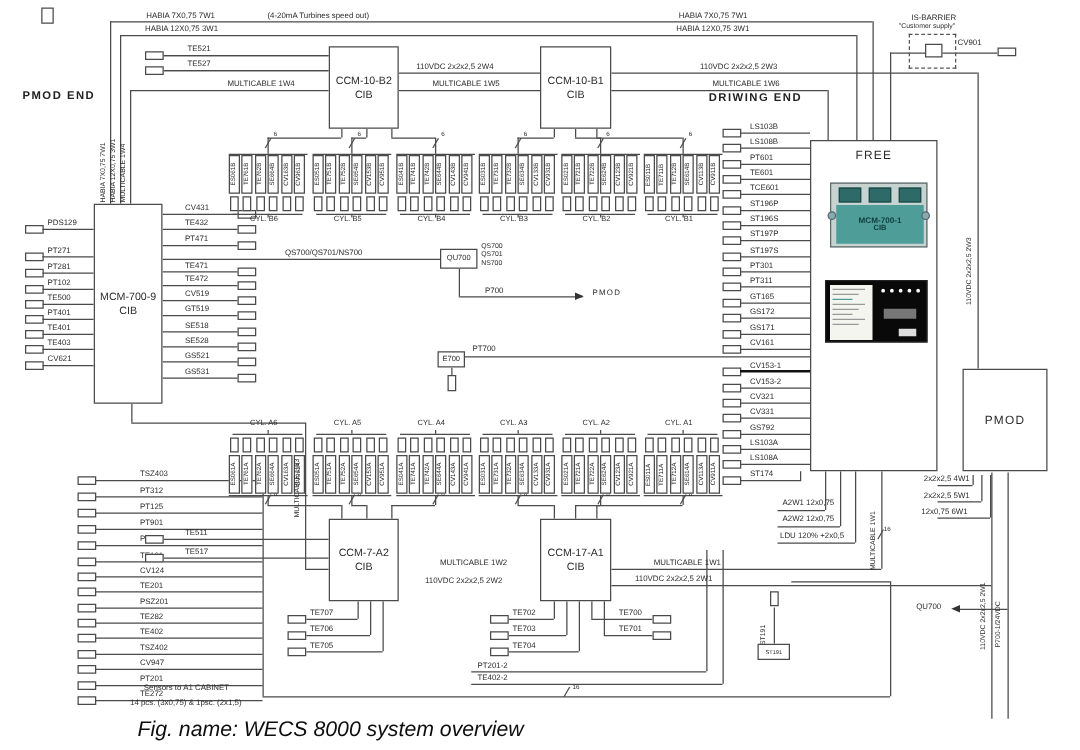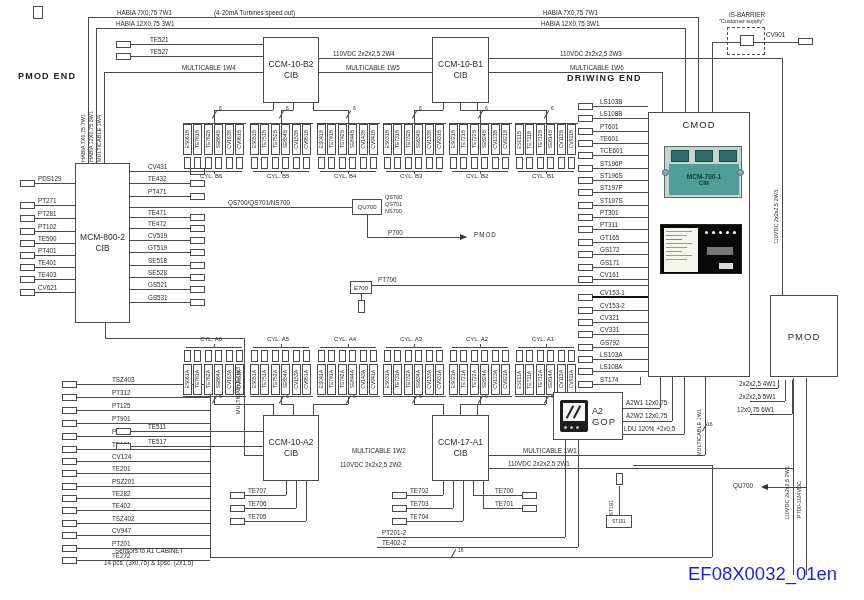--- a/index.html
+++ b/index.html
@@ -28,21 +28,21 @@
   .dashbox{position:absolute;border:1px dashed #555;background:transparent;box-sizing:border-box;}
   .caption{position:absolute;font-size:17px;font-style:italic;color:#0d0d0d;}
   .doccode{position:absolute;font-size:18.5px;color:#1f1fd6;}
 </style>
 </head>
 <body>
 
 <div id="canvas">
   <div class="endlbl" style="left:18px;top:71px;">PMOD END</div>
   <div class="endlbl" style="left:567px;top:73px;">DRIWING END</div>
-  <div class="doccode" style="left:688px;top:563px;">EF08X0032_01en</div>
+  <div class="caption" style="left:110px;top:574px;">Fig. name: WECS 8000 system overview</div>
 <div class="ln" style="left: 88px; top: 17px; width: 610px; height: 1px;"></div>
     <div class="ln" style="left: 96px; top: 28px; width: 589px; height: 1px;"></div>
     <div class="ln" style="left: 104px; top: 72px; width: 159px; height: 1px;"></div>
     <div class="ln" style="left: 88px; top: 17px; width: 1px; height: 146px;"></div>
     <div class="ln" style="left: 96px; top: 28px; width: 1px; height: 135px;"></div>
     <div class="ln" style="left: 104px; top: 72px; width: 1px; height: 91px;"></div>
     <div class="ln" style="left: 131px; top: 44px; width: 132px; height: 1px;"></div>
     <div class="ln" style="left: 131px; top: 56px; width: 132px; height: 1px;"></div>
     <div class="ln" style="left: 319px; top: 58px; width: 113px; height: 1px;"></div>
     <div class="ln" style="left: 319px; top: 72px; width: 113px; height: 1px;"></div>
@@ -699,65 +699,50 @@
     <div class="sbox" style="left: 567px; top: 364px;">
       <span>CV911A</span>
     </div>
     <div class="ln" style="left: 518px; top: 171px; width: 56px; height: 1px;"></div>
     <div class="ln" style="left: 546px; top: 171px; width: 1px; height: 3px;"></div>
     <div class="tiny" style="left: 532px; top: 174px; font-size: 6px;">CYL. B1</div>
     <div class="tiny" style="left: 532px; top: 337px; font-size: 6px;">CYL. A1</div>
     <div class="ln" style="left: 518px; top: 347px; width: 56px; height: 1px;"></div>
     <div class="ln" style="left: 546px; top: 344px; width: 1px; height: 3px;"></div>
     <div class="box" style="left: 75px; top: 163px; width: 55px; height: 160px;">
-      <div class="bt" style="font-size:8.5px">MCM-800-2</div>
+      <div class="bt" style="font-size:8.5px">MCM-700-9</div>
       <div class="bt" style="font-size:8.5px">CIB</div>
     </div>
     <div class="box" style="left: 263px; top: 37px; width: 56px; height: 66px;">
       <div class="bt" style="font-size:8.5px">CCM-10-B2</div>
       <div class="bt" style="font-size:8.5px">CIB</div>
     </div>
     <div class="box" style="left: 432px; top: 37px; width: 57px; height: 66px;">
       <div class="bt" style="font-size:8.5px">CCM-10-B1</div>
       <div class="bt" style="font-size:8.5px">CIB</div>
     </div>
     <div class="box" style="left: 263px; top: 415px; width: 56px; height: 66px;">
-      <div class="bt" style="font-size:8.5px">CCM-10-A2</div>
+      <div class="bt" style="font-size:8.5px">CCM-7-A2</div>
       <div class="bt" style="font-size:8.5px">CIB</div>
     </div>
     <div class="box" style="left: 432px; top: 415px; width: 57px; height: 66px;">
       <div class="bt" style="font-size:8.5px">CCM-17-A1</div>
       <div class="bt" style="font-size:8.5px">CIB</div>
     </div>
     <div class="box" style="left: 648px; top: 112px; width: 102px; height: 265px; justify-content: flex-start;">
-      <div class="bigt" style="margin-top:6px">CMOD</div>
+      <div class="bigt" style="margin-top:6px">FREE</div>
     </div>
     <div class="box" style="left: 770px; top: 295px; width: 68px; height: 82px;">
       <div class="bigt">PMOD</div>
     </div>
     <div class="box" style="left: 352px; top: 199px; width: 30px; height: 16px;">
       <div style="font-size:6px">QU700</div>
     </div>
     <div class="box" style="left: 350px; top: 281px; width: 22px; height: 13px;">
       <div style="font-size:6px">E700</div>
-    </div>
-    <div class="box" style="left: 553px; top: 392px; width: 70px; height: 48px; flex-direction: row; gap: 4px;">
- <div style="width:28px;height:32px;background:#1d1d1d;border-radius:2px;position:relative;">
-   <div style="position:absolute;left:3px;top:3px;width:22px;height:18px;background:#f6f6f2;overflow:hidden;">
-     <div style="position:absolute;left:6px;top:2px;width:2px;height:14px;background:#222;transform:rotate(28deg);"></div>
-     <div style="position:absolute;left:13px;top:2px;width:2px;height:14px;background:#222;transform:rotate(28deg);"></div>
-   </div>
-   <div style="position:absolute;left:4px;bottom:3px;width:3px;height:3px;background:#bbb;border-radius:50%;"></div>
-   <div style="position:absolute;left:10px;bottom:3px;width:3px;height:3px;background:#bbb;border-radius:50%;"></div>
-   <div style="position:absolute;left:16px;bottom:3px;width:3px;height:3px;background:#bbb;border-radius:50%;"></div>
- </div>
- <div>
-        <div style="font-size:9px;text-align:left">A2</div>
-      <div style="font-size:9.5px;letter-spacing:1px">GOP</div>
-      </div>
     </div>
     <div class="box" style="left: 664px; top: 146px; width: 78px; height: 52px; background: rgb(199, 211, 209); border-color: rgb(90, 106, 104);">
   <div style="position:absolute;left:4px;top:3px;width:70px;height:12px;display:flex;gap:6px;justify-content:center;">
     <div style="width:16px;height:10px;background:#2e6b68;border:1px solid #1d4a48;"></div>
     <div style="width:16px;height:10px;background:#2e6b68;border:1px solid #1d4a48;"></div>
     <div style="width:16px;height:10px;background:#2e6b68;border:1px solid #1d4a48;"></div>
   </div>
   <div style="position:absolute;left:4px;top:17px;width:70px;height:31px;background:#4f9d99;display:flex;flex-direction:column;align-items:center;justify-content:center;">
     <div style="font-size:6.5px;font-weight:bold;color:#10403e;">MCM-700-1</div>
     <div style="font-size:6px;font-weight:bold;color:#10403e;">CIB</div>

